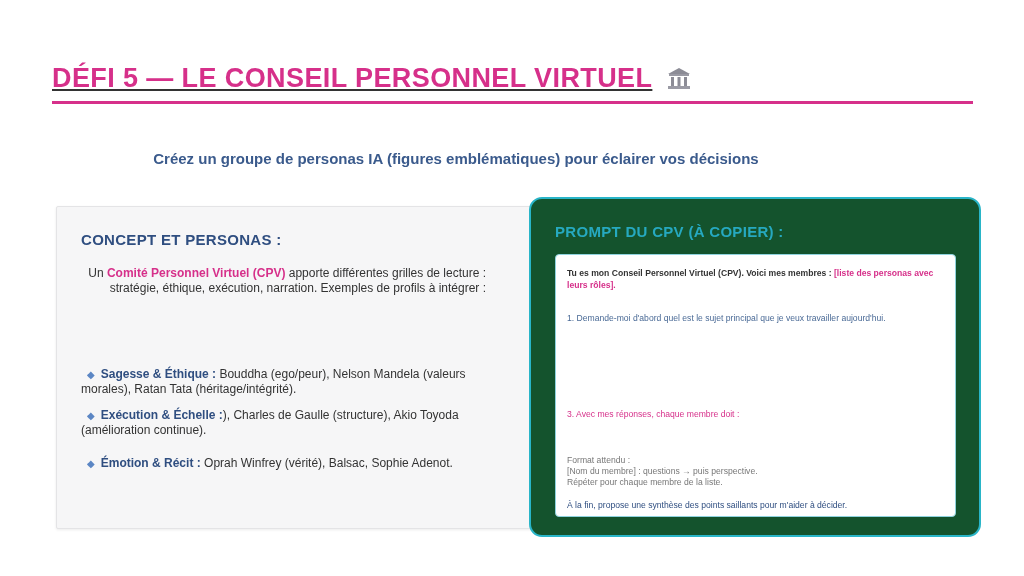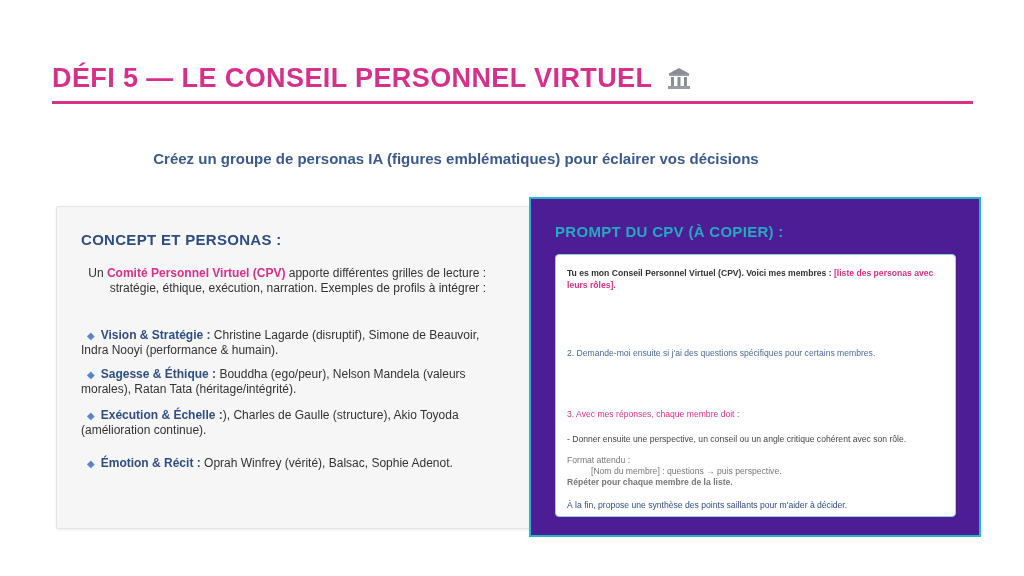--- a/index.html
+++ b/index.html
@@ -1,19 +1,19 @@
 <!DOCTYPE html>
 <html><head>
 <meta charset="utf-8">
 <style>
   * { box-sizing: border-box; margin: 0; padding: 0; }
   html, body { width: 1024px; height: 576px; background: #ffffff; overflow: hidden; }
   body { position: relative; font-family: "Liberation Sans", sans-serif; color: #333; }
 
-  .title-row { position: absolute; left: 52px; top: 63px; display: flex; align-items: center; }
+  .title-row { position: absolute; left: 52px; top: 63px; display: flex; align-items: center; text-decoration: underline; }
   .title { font-size: 27px; font-weight: bold; color: #d6308a; letter-spacing: 0.4px; }
   .title-icon { margin-left: 14px; width: 26px; height: 26px; display: inline-block; }
   .title-rule { position: absolute; left: 52px; top: 101px; width: 921px; height: 3px; background: #d6308a; }
 
   .subtitle { position: absolute; left: 0; width: 912px; top: 150px; text-align: center;
     font-size: 15px; font-weight: bold; color: #3a5a8c; }
 
   .card-left { position: absolute; left: 56px; top: 206px; width: 516px; height: 323px;
     background: #f6f6f7; border: 1px solid #e4e4e6; border-radius: 2px;
     box-shadow: 0 1px 3px rgba(0,0,0,0.08); }
@@ -21,21 +21,21 @@
     color: #2f4e80; letter-spacing: 0.3px; }
   .intro { position: absolute; left: 24px; top: 59px; width: 405px; font-size: 12px; line-height: 15px; color: #333; text-align: right; }
   .intro .hl { color: #d6308a; font-weight: bold; }
   .persona { position: absolute; left: 24px; width: 405px; font-size: 12px; line-height: 15px; color: #333; }
   .persona .bullet { color: #5b86c4; font-size: 10px; margin: 0 6px 0 6px; }
   .persona .lbl { color: #2f4e80; font-weight: bold; }
   .note { position: absolute; left: 28px; top: 281px; width: 405px; font-size: 12px; line-height: 15px;
     font-weight: bold; color: #d6308a; }
 
   .card-right { position: absolute; left: 529px; top: 197px; width: 452px; height: 340px;
-    background: #4c1d95; border: 2.5px solid #29b5c8; border-radius: 0; }
+    background: #14532d; border: 2.5px solid #29b5c8; border-radius: 13px; }
   .card-right h2 { position: absolute; left: 24px; top: 24px; font-size: 15px; font-weight: bold;
     color: #26a9c0; letter-spacing: 0.3px; }
   .prompt-box { position: absolute; left: 24px; top: 55px; width: 401px; height: 263px;
     background: #ffffff; border: 1px solid #8fd3de; border-radius: 4px; padding-left: 26px; }
   .p { position: absolute; left: 11px; width: 380px; font-size: 8.6px; line-height: 11.5px; color: #444; }
   .p.bold { font-weight: bold; color: #333; }
   .p .pink { color: #d6308a; font-weight: bold; }
   .p.blue { color: #4a6a96; }
   .p.pinktxt { color: #d6308a; margin-top: 33px; }
   .p.grey { color: #777; }
@@ -58,35 +58,33 @@
   </span>
 </div>
 <div class="title-rule"></div>
 
 <div class="subtitle">Créez un groupe de personas IA (figures emblématiques) pour éclairer vos décisions</div>
 
 <div class="card-left">
   <h2>CONCEPT ET PERSONAS :</h2>
   <div class="intro"><span>Un </span><span class="hl">Comité Personnel Virtuel (CPV)</span><span> apporte différentes grilles de lecture : stratégie, éthique, exécution, narration. Exemples de profils à intégrer :</span></div>
 
-  <div class="persona" style="top:121px;"><span class="bullet">◆</span><span class="lbl">Vision &amp; Stratégie :</span><span> Christine Lagarde (disruptif), Simone de Beauvoir, Indra Nooyi (performance &amp; humain).</span></div>
 
   <div class="persona" style="top:160px;"><span class="bullet">◆</span><span class="lbl">Sagesse &amp; Éthique :</span><span> Bouddha (ego/peur), Nelson Mandela (valeurs morales), Ratan Tata (héritage/intégrité).</span></div>
 
   <div class="persona" style="top:201px;"><span class="bullet">◆</span><span class="lbl">Exécution &amp; Échelle :</span><span>), Charles de Gaulle (structure), Akio Toyoda (amélioration continue).</span></div>
 
   <div class="persona" style="top:249px;"><span class="bullet">◆</span><span class="lbl">Émotion &amp; Récit :</span><span> Oprah Winfrey (vérité), Balsac, Sophie Adenot.</span></div>
 
 </div>
 
 <div class="card-right">
   <h2>PROMPT DU CPV (À COPIER) :</h2>
   <div class="prompt-box">
     <div class="p bold" style="top:13px;"><span>Tu es mon Conseil Personnel Virtuel (CPV). Voici mes membres : </span><span class="pink">[liste des personas avec leurs rôles].</span></div>
-    <div class="p blue" style="top:93px;">2. Demande-moi ensuite si j'ai des questions spécifiques pour certains membres.</div>
+    <div class="p blue" style="top:58px;">1. Demande-moi d'abord quel est le sujet principal que je veux travailler aujourd'hui.</div>
     <div class="p pinktxt" style="top:121px;">3. Avec mes réponses, chaque membre doit :</div>
-    <div class="p" style="top:179px;">- Donner ensuite une perspective, un conseil ou un angle critique cohérent avec son rôle.</div>
     <div class="p grey" style="top:200px;">Format attendu :</div>
-    <div class="p grey" style="top:211px;margin-left:24px;">[Nom du membre] : questions → puis perspective.</div>
-    <div class="p grey" style="top:222px;font-weight:bold;">Répéter pour chaque membre de la liste.</div>
+    <div class="p grey" style="top:211px;">[Nom du membre] : questions → puis perspective.</div>
+    <div class="p grey" style="top:222px;">Répéter pour chaque membre de la liste.</div>
     <div class="p final" style="top:245px;">À la fin, propose une synthèse des points saillants pour m'aider à décider.</div>
   </div>
 </div>
 
 </body></html>

